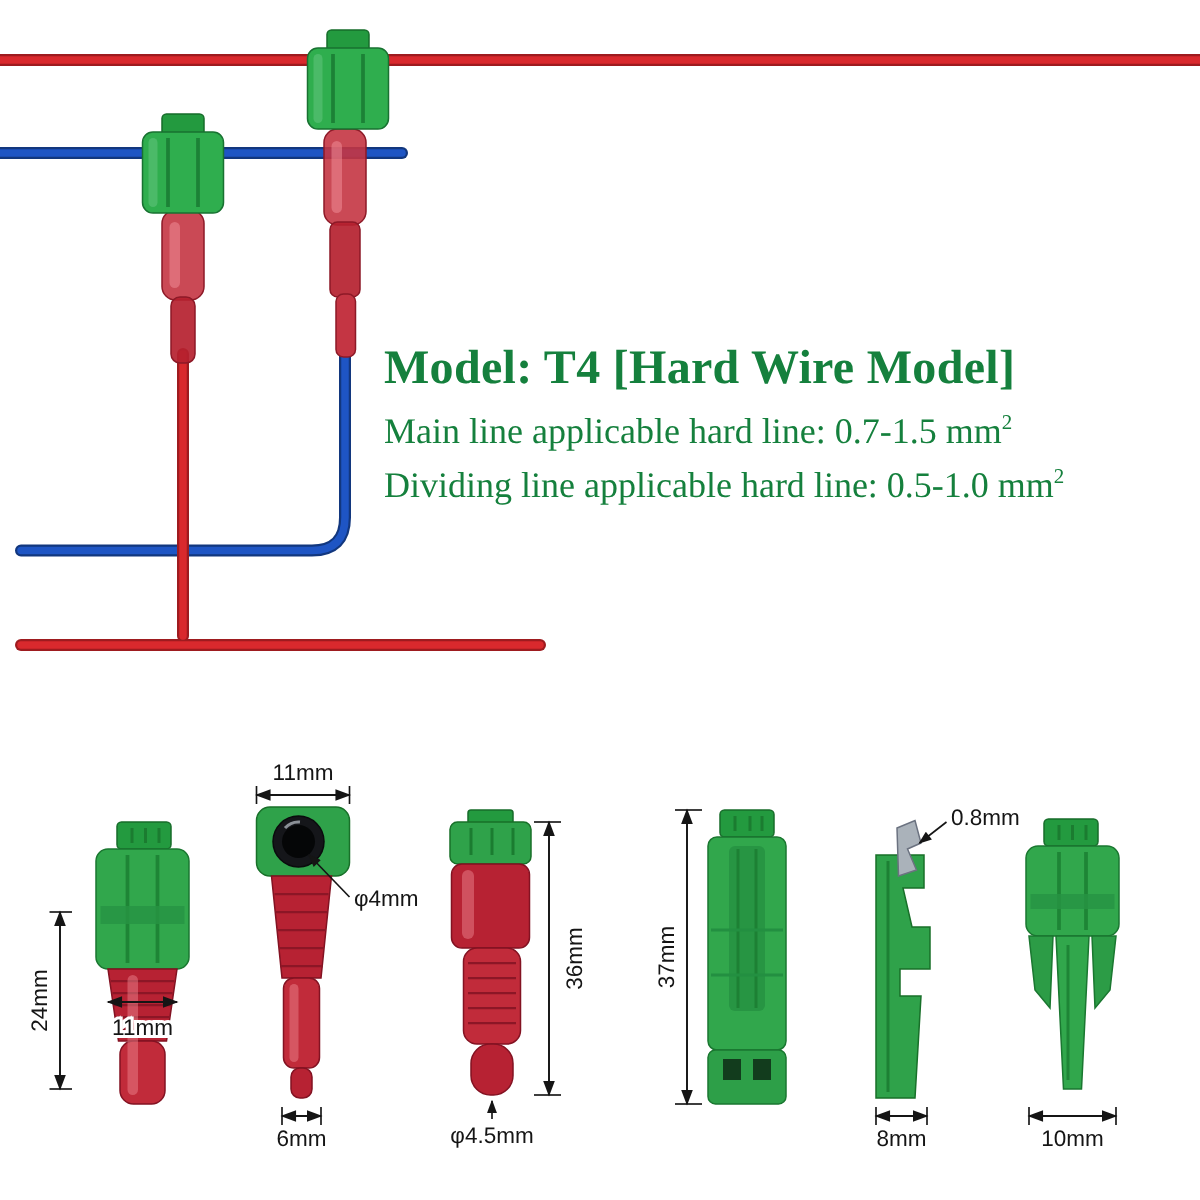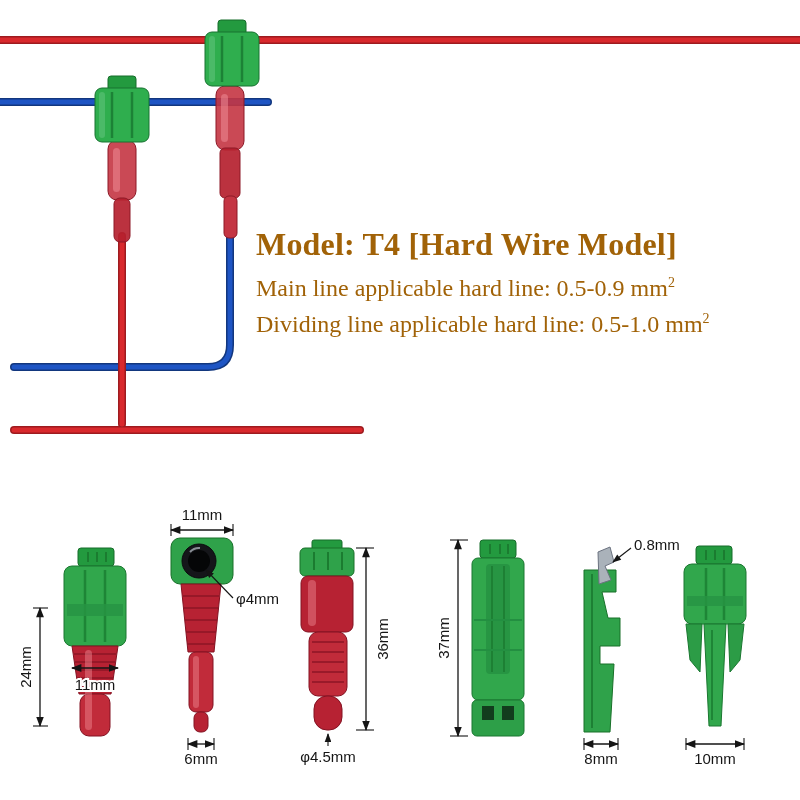--- a/index.html
+++ b/index.html
@@ -5,21 +5,21 @@
   html, body { margin:0; padding:0; }
   body {
     width:800px; height:800px; background:#ffffff; position:relative; overflow:hidden;
     font-family:"Liberation Sans", sans-serif;
   }
   .stage { position:absolute; inset:0; width:800px; height:800px; background:#fff; }
   .illustration { position:absolute; top:0; left:0; }
   .dims-svg { position:absolute; top:500px; left:0; }
   .info-block {
     position:absolute; left:256px; top:226px; width:480px;
-    font-family:"Liberation Serif", serif; color:#a16207;
+    font-family:"Liberation Serif", serif; color:#15803d;
   }
   .info-title { font-size:32px; font-weight:bold; margin-bottom:12px; letter-spacing:.2px; }
   .info-line { font-size:24px; margin-bottom:9px; }
   .info-line sup { font-size:14px; }
   svg text { font-family:"Liberation Sans", sans-serif; font-size:15px; fill:#151515; }
   .halo { paint-order:stroke; stroke:#ffffff; stroke-width:4px; }
   .dim { stroke:#151515; stroke-width:1.3; fill:none; }
   .tick { stroke:#151515; stroke-width:1.1; }
   .ptr { stroke:#151515; stroke-width:1.1; fill:none; }
   .wire-under { fill:none; stroke-width:8; stroke-linecap:round; }
@@ -79,21 +79,21 @@
       <rect x="108" y="76" width="28" height="16" rx="3" fill="#239a3f" stroke="#166c2a"></rect>
       <rect x="95" y="88" width="54" height="54" rx="7" fill="#2fae4e" stroke="#187231"></rect>
       <line x1="112" y1="92" x2="112" y2="138" stroke="#1c8236" stroke-width="2.5"></line>
       <line x1="132" y1="92" x2="132" y2="138" stroke="#1c8236" stroke-width="2.5"></line>
       <rect x="99" y="92" width="6" height="46" rx="3" fill="#63c57d" opacity="0.55"></rect>
     </g>
   </svg>
 
   <div class="info-block">
     <div class="info-title">Model: T4 [Hard Wire Model]</div>
-    <div class="info-line"><span>Main line applicable hard line: 0.5-0.9 mm</span><sup>2</sup></div>
+    <div class="info-line"><span>Main line applicable hard line: 0.7-1.5 mm</span><sup>2</sup></div>
     <div class="info-line"><span>Dividing line applicable hard line: 0.5-1.0 mm</span><sup>2</sup></div>
   </div>
 
   <svg class="dims-svg" width="800" height="300" viewBox="0 0 800 300">
     <defs>
       <marker id="ah-s" markerWidth="9" markerHeight="8" refX="0.8" refY="3" orient="auto">
         <path d="M8,0 L0,3 L8,6 z" fill="#151515"></path>
       </marker>
       <marker id="ah-e" markerWidth="9" markerHeight="8" refX="7.2" refY="3" orient="auto">
         <path d="M0,0 L8,3 L0,6 z" fill="#151515"></path>

